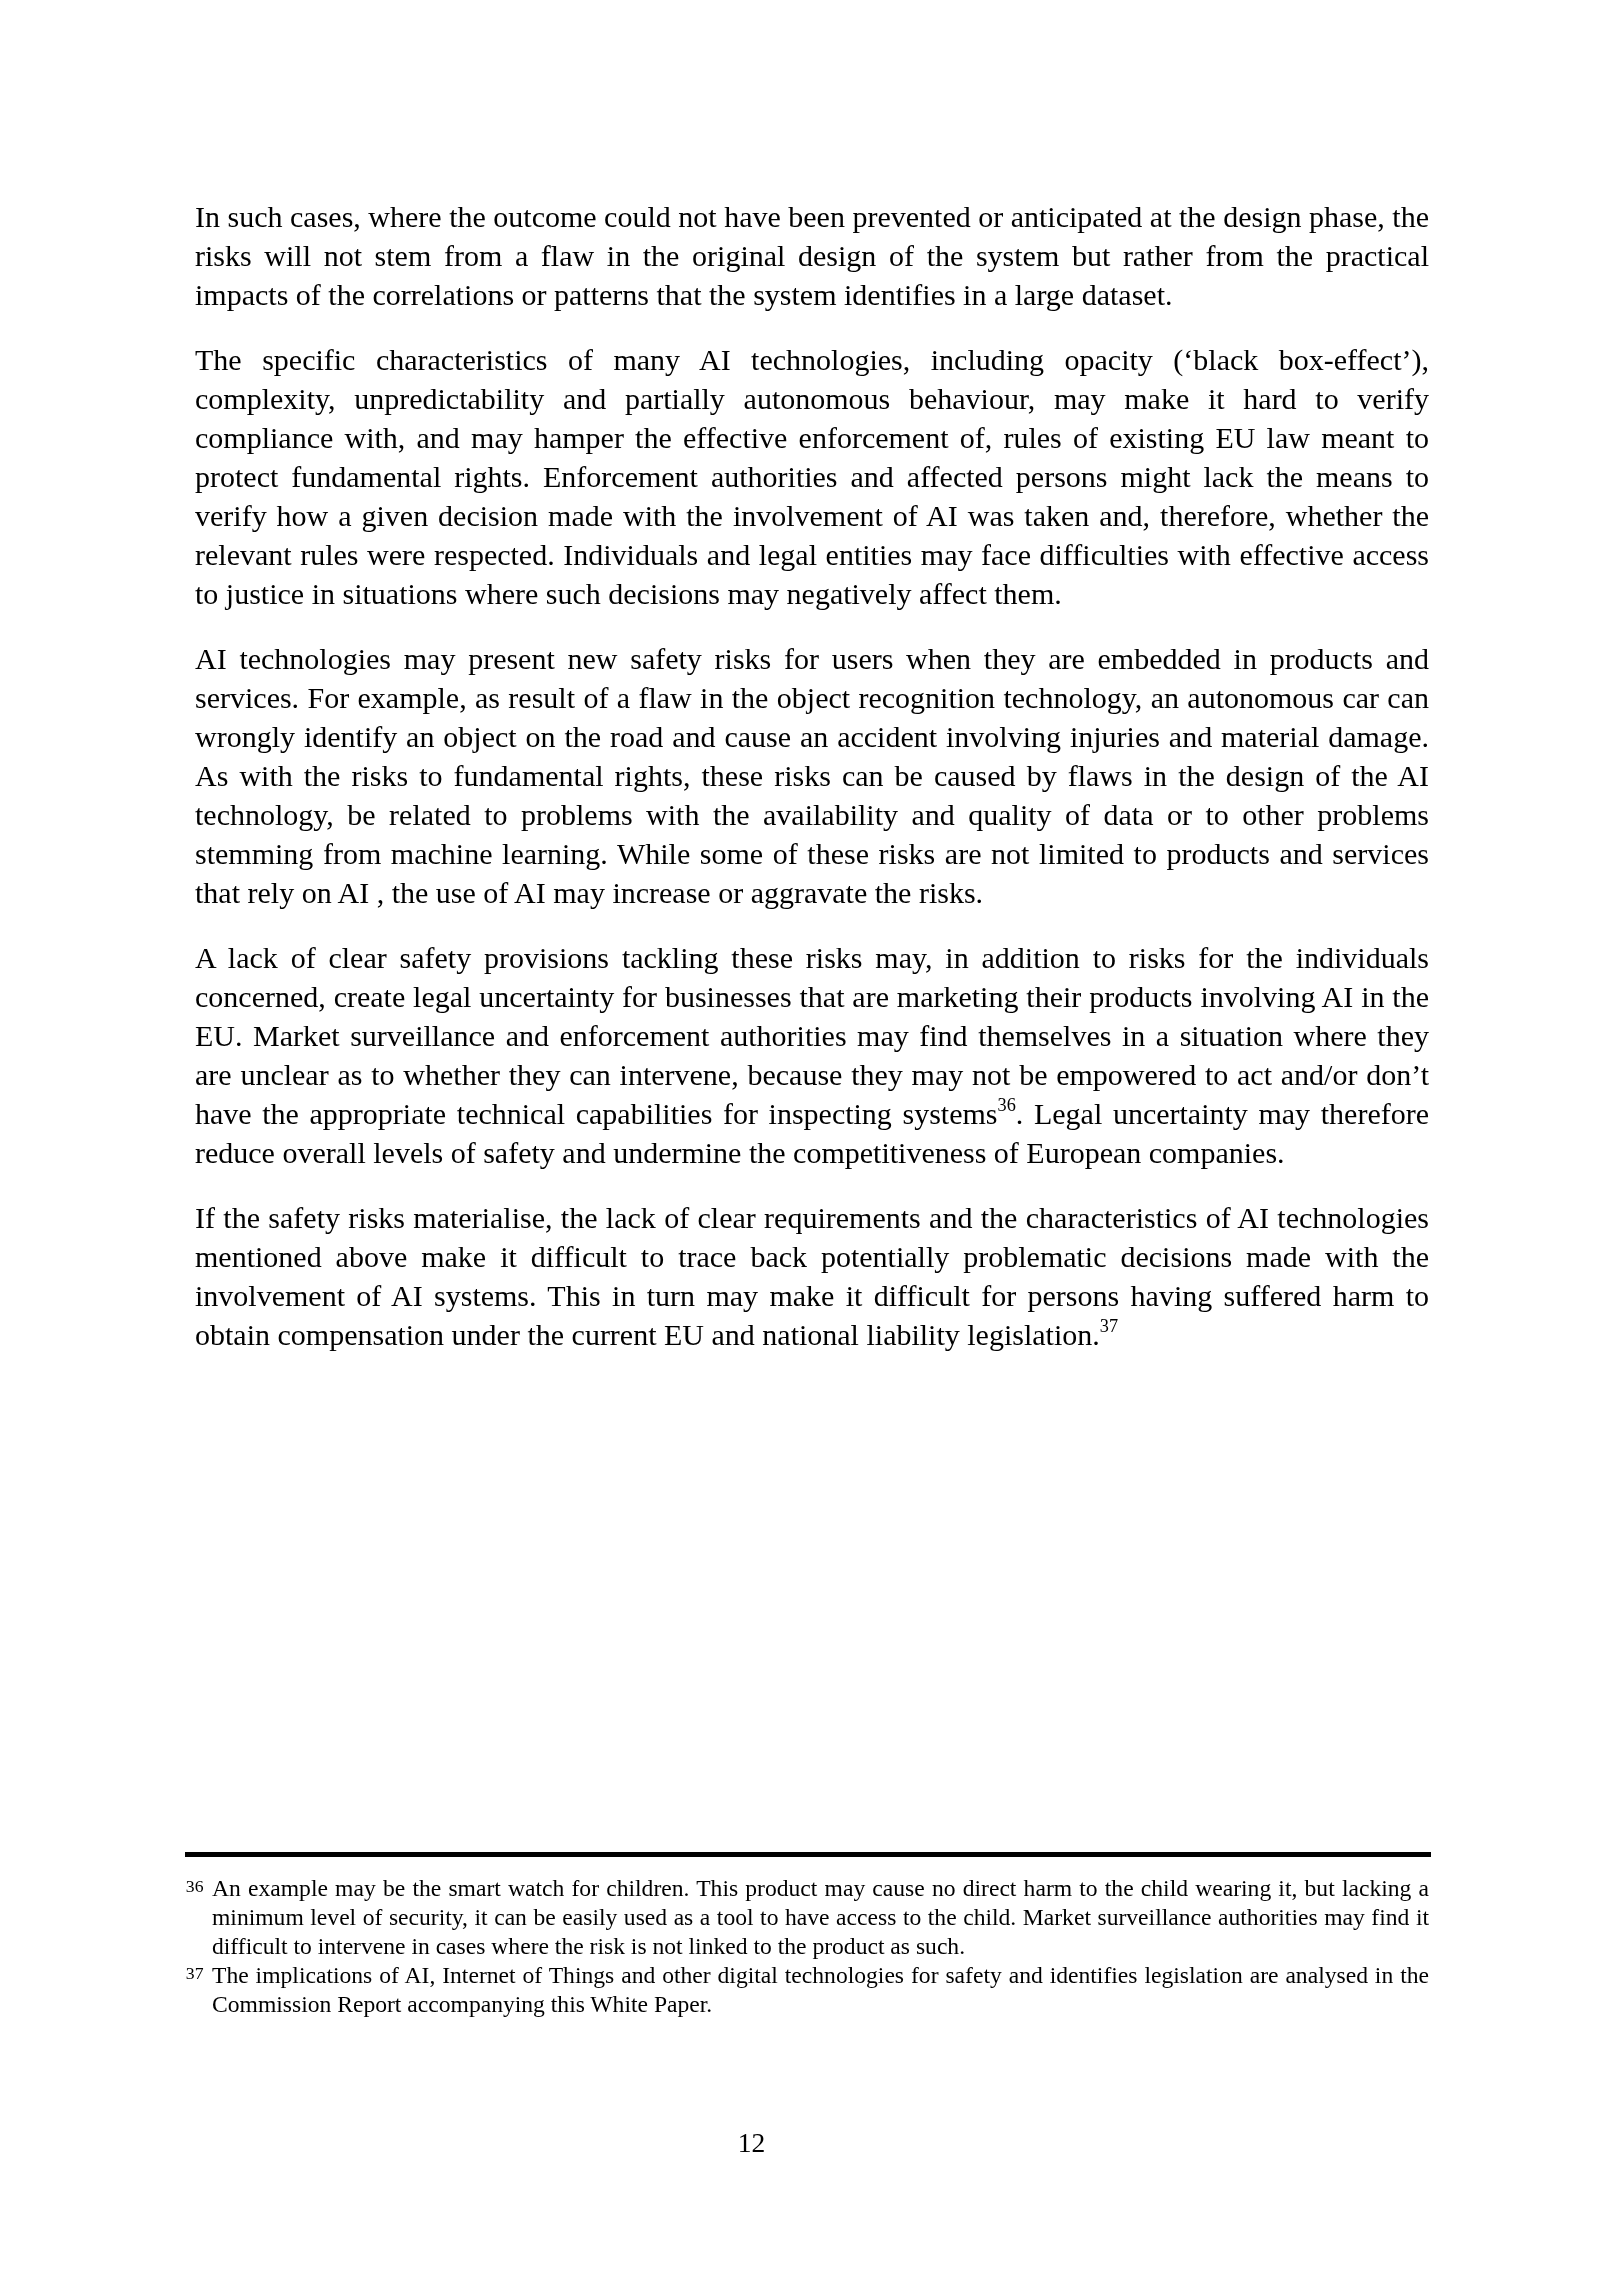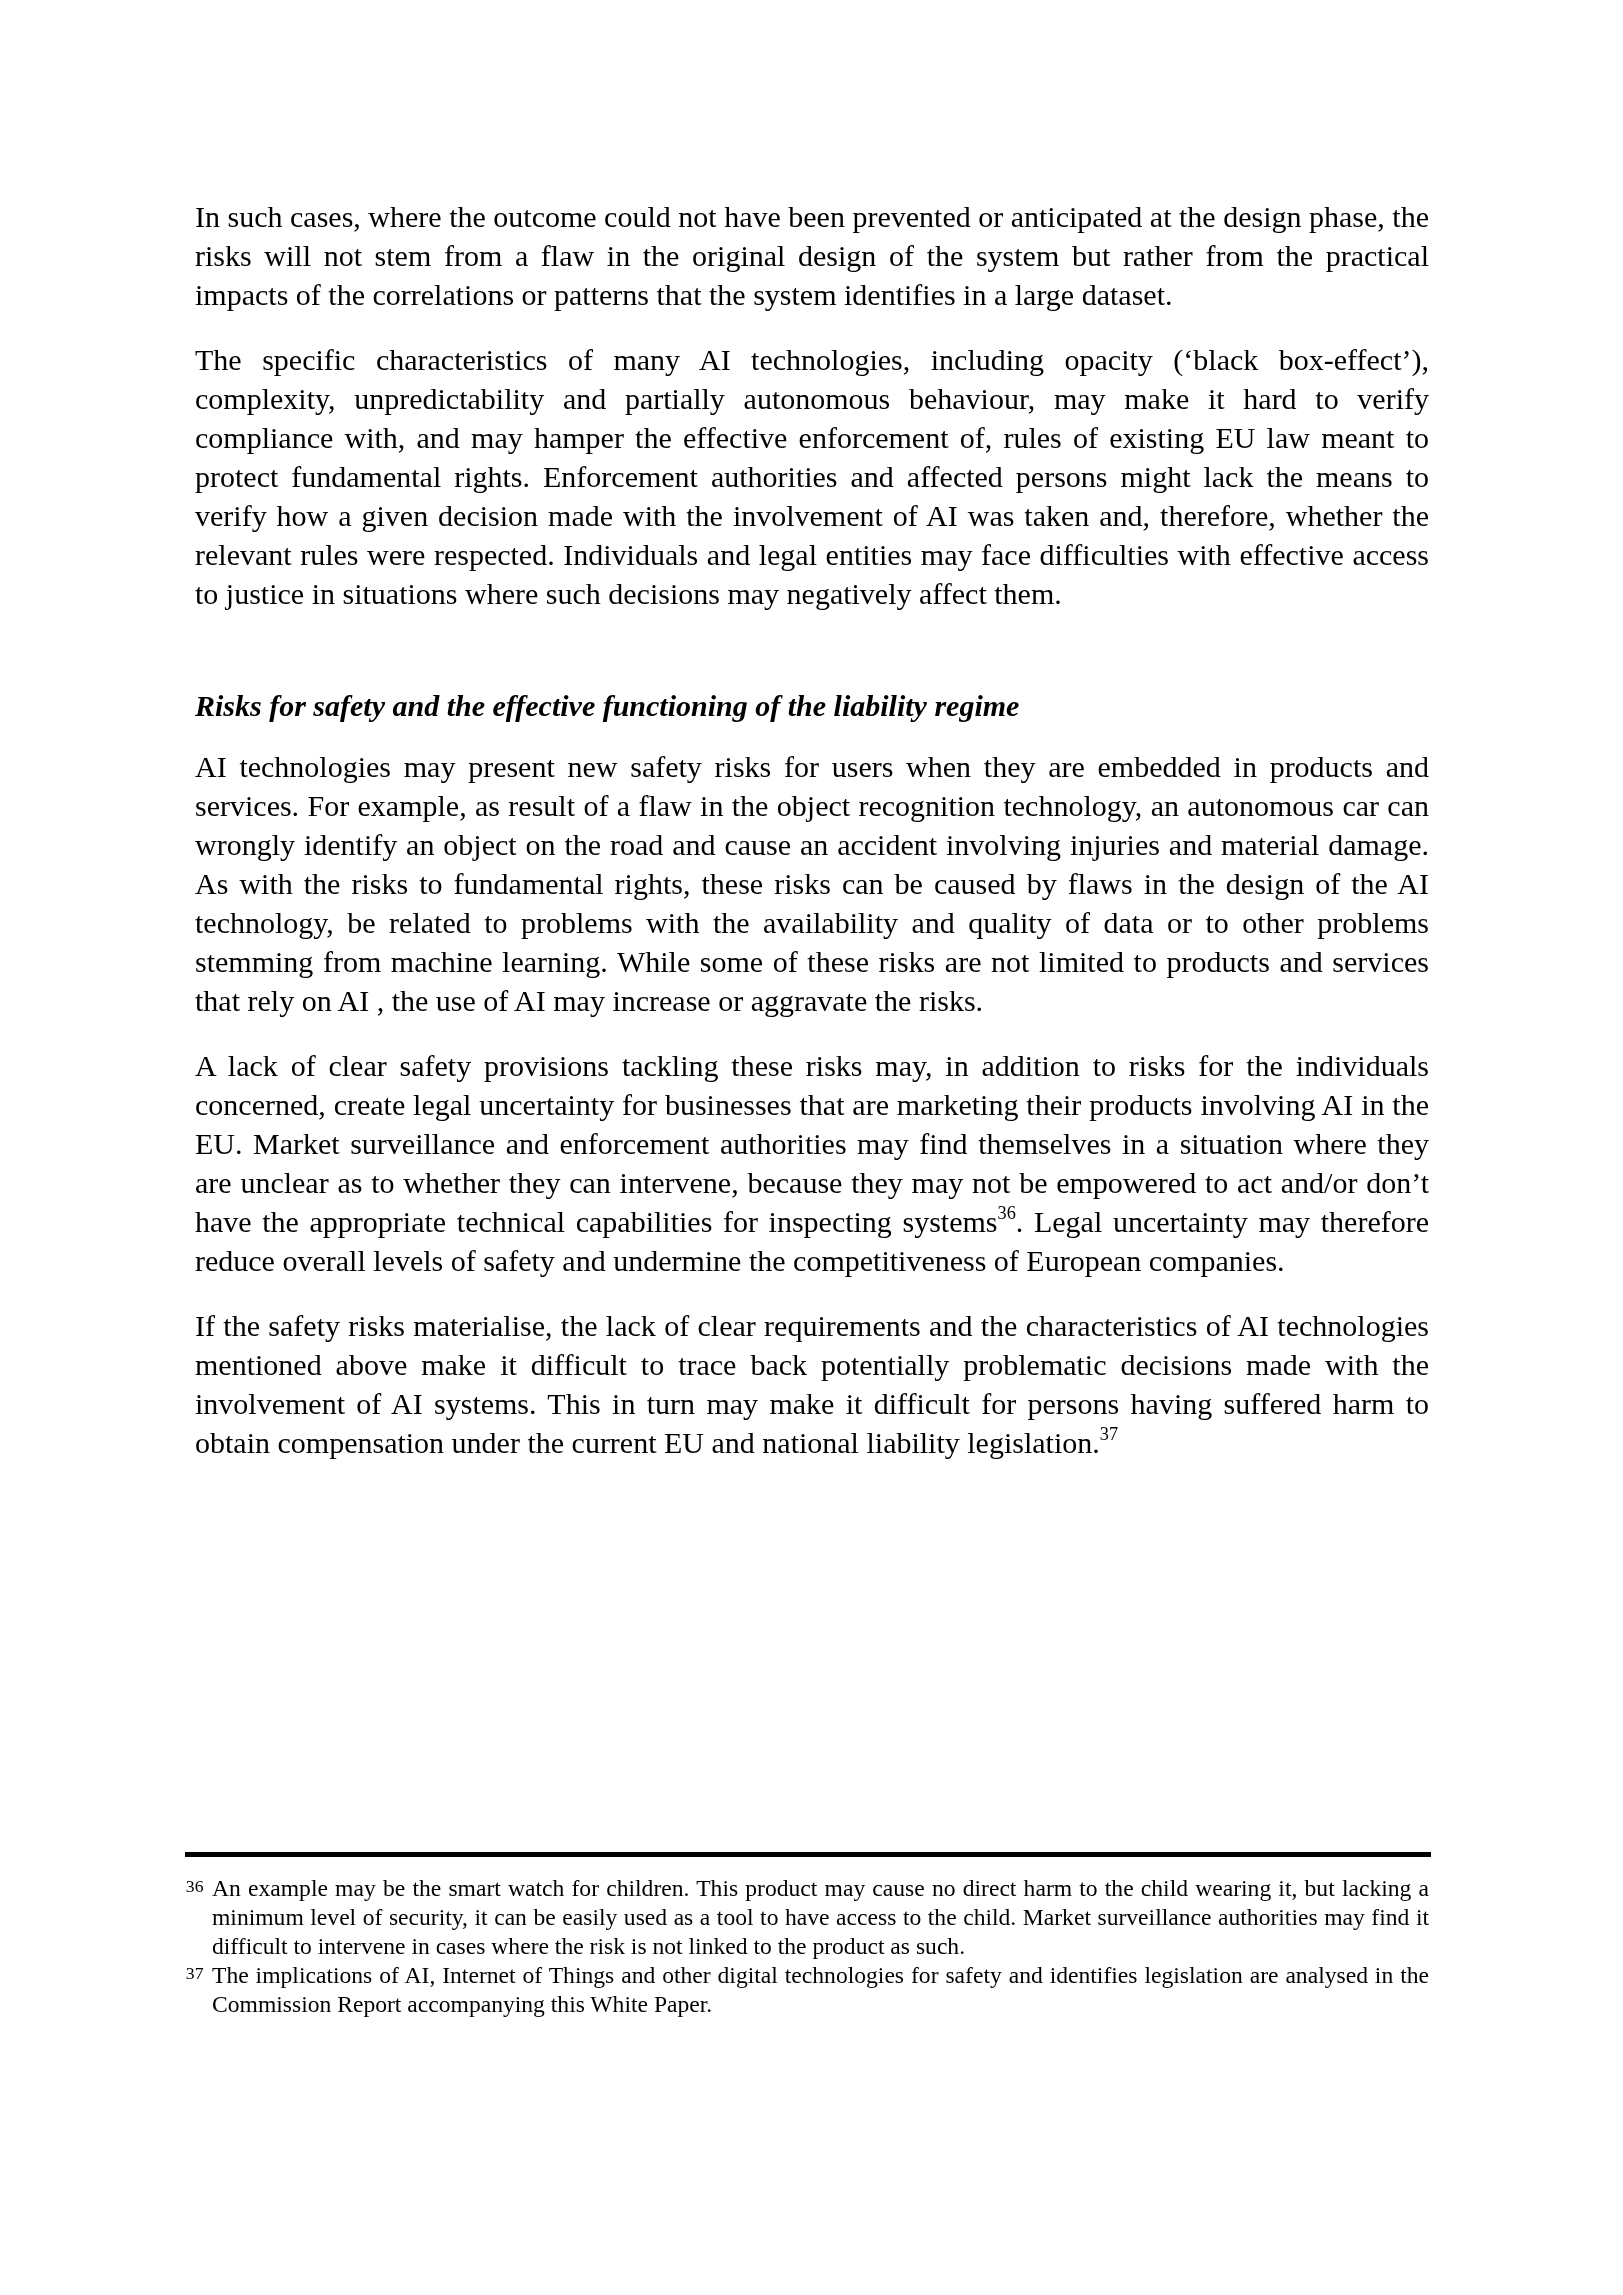--- a/index.html
+++ b/index.html
@@ -87,21 +87,20 @@
   <main class="content">
 
     <p class="para">
       <span>In such cases, where the outcome could not have been prevented or anticipated at the design phase, the risks will not stem from a flaw in the original design of the system but rather from the practical impacts of the correlations or patterns that the system identifies in a large dataset.</span>
     </p>
 
     <p class="para">
       <span>The specific characteristics of many AI technologies, including opacity (‘black box-effect’), complexity, unpredictability and partially autonomous behaviour, may make it hard to verify compliance with, and may hamper the effective enforcement of, rules of existing EU law meant to protect fundamental rights. Enforcement authorities and affected persons might lack the means to verify how a given decision made with the involvement of AI was taken and, therefore, whether the relevant  rules were respected. Individuals and legal entities may face difficulties with effective access to justice in situations where such decisions may negatively affect them.</span>
     </p>
 
-    <h2 class="section-heading">Risks for safety and the effective functioning of the liability regime</h2>
 
     <p class="para">
       <span>AI technologies may present new safety risks for users when they are embedded in products and services. For example, as result of a flaw in the object recognition technology, an autonomous car can wrongly identify an object on the road and cause an accident involving injuries and material damage. As with the risks to fundamental rights, these risks can be caused by flaws in the design of the AI technology, be related to problems with the availability and quality of data or to other problems stemming from machine learning. While some of these risks are not limited to products and services that rely on AI , the use of AI may increase or aggravate the risks.</span>
     </p>
 
     <p class="para">
       <span>A lack of clear safety provisions tackling these risks may, in addition to risks for the individuals concerned, create legal uncertainty for businesses that are marketing their products involving AI  in the EU. Market surveillance and enforcement authorities may find themselves in a situation where they are unclear as to whether they can intervene, because they may not be empowered to act and/or don’t have the appropriate technical capabilities for inspecting systems</span><sup class="fn-ref">36</sup><span>. Legal uncertainty may therefore reduce overall levels of safety and undermine the competitiveness of European companies.</span>
     </p>
 
     <p class="para">
@@ -121,15 +120,16 @@
       </div>
 
       <div class="footnote">
         <span class="fn-num">37</span>
         <span>The implications of AI, Internet of Things and other digital technologies for safety and identifies legislation are analysed in the Commission Report accompanying this White Paper.</span>
       </div>
 
     </div>
   </div>
 
+  <div class="page-number">12</div>
 
 </div>
 
 
 </body></html>

